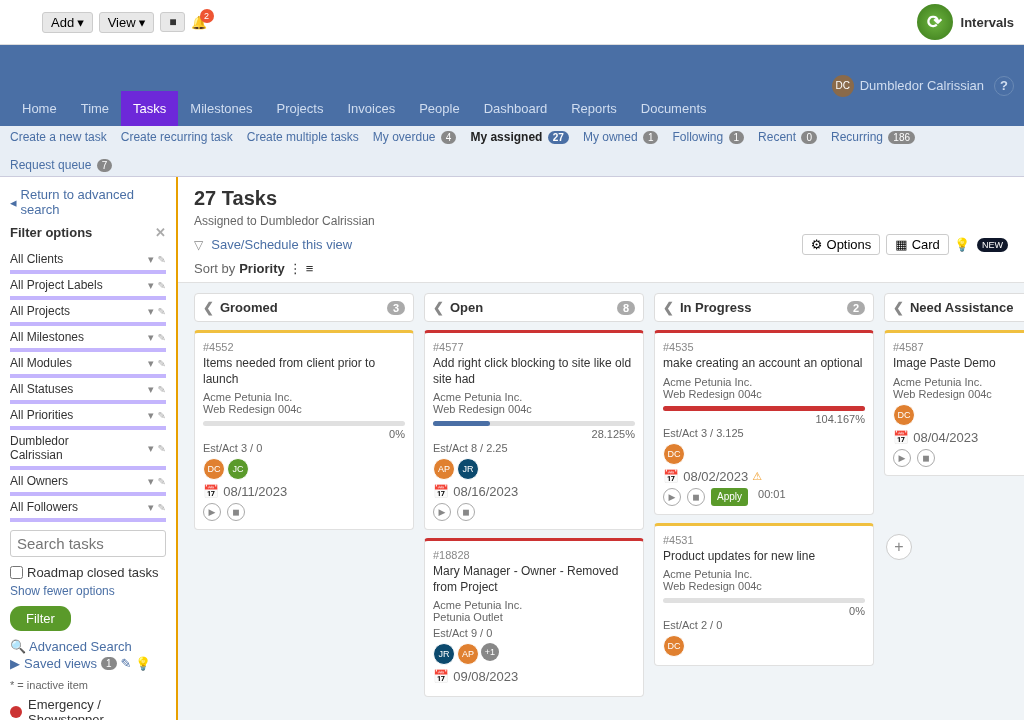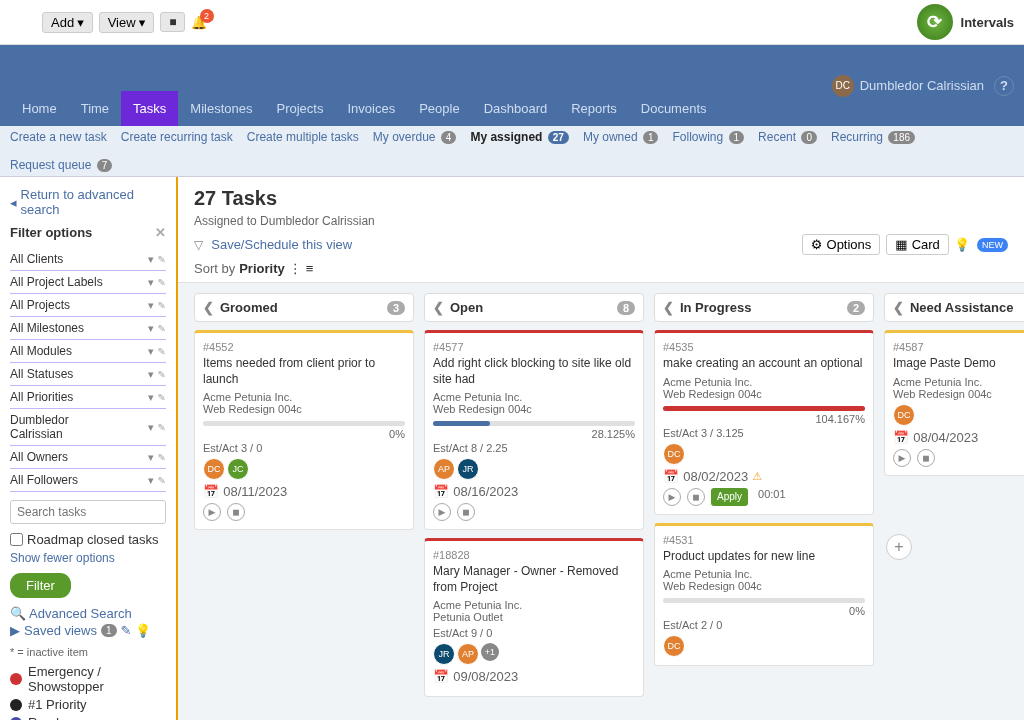--- a/index.html
+++ b/index.html
@@ -30,47 +30,47 @@
     .subnav .badge { background: #888; color: #fff; border-radius: 8px; padding: 1px 5px; font-size: 10px; margin-left: 2px; }
     .subnav .badge-blue { background: #4a6fa5; }
 
     
     .main-layout { display: flex; height: calc(720px - 108px); overflow: hidden; }
 
     
     .sidebar { width: 178px; background: #fff; border-right: 2px solid #e8a000; padding: 10px; overflow-y: auto; flex-shrink: 0; }
     .sidebar-back { color: #4a6fa5; font-size: 12px; cursor: pointer; margin-bottom: 8px; display: flex; align-items: center; gap: 4px; }
     .filter-options-header { font-weight: bold; font-size: 13px; margin-bottom: 8px; display: flex; justify-content: space-between; align-items: center; }
-    .filter-row { display: flex; align-items: center; justify-content: space-between; padding: 4px 0; border-bottom: 1px solid #c4b5fd; gap: 40px; }
+    .filter-row { display: flex; align-items: center; justify-content: space-between; padding: 4px 0; border-bottom: 4px solid #c4b5fd; gap: 40px; }
     .filter-label { color: #333; font-size: 12px; }
     .filter-controls { display: flex; align-items: center; gap: 4px; }
     .chevron { color: #888; font-size: 11px; cursor: pointer; }
     .edit-icon { color: #aaa; font-size: 10px; cursor: pointer; }
-    .search-tasks { width: 100%; border: 1px solid #ccc; border-radius: 3px; padding: 4px 6px; font-size: 12px; margin: 8px 0 4px; }
+    .search-tasks { width: 100%; border: 1px solid #ccc; border-radius: 3px; padding: 4px 6px; font-size: 15px; margin: 8px 0 4px; }
     .include-closed { display: flex; align-items: center; gap: 4px; font-size: 12px; margin: 4px 0; }
     .show-fewer { color: #4a6fa5; font-size: 12px; cursor: pointer; margin: 4px 0; display: block; }
     .filter-btn { background: #5a9a2a; color: #fff; border: none; border-radius: 11px; padding: 5px 16px; cursor: pointer; font-size: 13px; margin: 8px 0; display: block; }
     .sidebar-links { font-size: 12px; margin: 8px 0; }
     .sidebar-links a { color: #4a6fa5; text-decoration: none; display: block; margin: 2px 0; cursor: pointer; }
     .saved-views { display: flex; align-items: center; gap: 4px; font-size: 12px; color: #4a6fa5; cursor: pointer; }
     .inactive-note { font-size: 11px; color: #666; margin: 6px 0; }
     .legend { margin-top: 6px; }
     .legend-item { display: flex; align-items: center; gap: 6px; font-size: 12px; margin: 3px 0; }
     .legend-dot { width: 12px; height: 12px; border-radius: 50%; flex-shrink: 0; }
 
     
     .content { flex: 1; overflow: hidden; display: flex; flex-direction: column; }
     .content-header { padding: 10px 16px 6px; background: #fff; border-bottom: 1px solid #e0e0e0; }
     .content-title { font-size: 20px; font-weight: bold; color: #333; margin-bottom: 4px; }
     .assigned-to { font-size: 12px; color: #666; margin-bottom: 6px; }
     .content-actions { display: flex; align-items: center; gap: 8px; }
     .save-link { color: #4a6fa5; font-size: 12px; cursor: pointer; display: flex; align-items: center; gap: 4px; }
     .view-options { display: flex; align-items: center; gap: 6px; margin-left: auto; }
     .opts-btn { border: 1px solid #ccc; background: #fff; border-radius: 3px; padding: 2px 8px; cursor: pointer; font-size: 12px; display: flex; align-items: center; gap: 4px; }
-    .new-badge { background: #3b82f6; color: #fff; border-radius: 8px; padding: 2px 5px; font-size: 9px; }
+    .new-badge { background: #0f172a; color: #fff; border-radius: 8px; padding: 2px 5px; font-size: 9px; }
     .sort-area { display: flex; align-items: center; gap: 4px; font-size: 12px; margin-top: 6px; }
     .sort-label { color: #666; }
     .sort-value { color: #333; font-weight: bold; }
 
     
     .kanban { flex: 1; overflow-x: auto; overflow-y: auto; padding: 10px 16px; display: flex; gap: 10px; background: #f0f4f7; }
     .kanban-col { width: 220px; flex-shrink: 0; display: flex; flex-direction: column; gap: 8px; }
     .col-header { background: #fff; border: 1px solid #ddd; border-radius: 4px; padding: 6px 8px; display: flex; align-items: center; justify-content: space-between; font-weight: bold; font-size: 13px; }
     .col-header-left { display: flex; align-items: center; gap: 6px; }
     .col-chevron { color: #888; cursor: pointer; }

